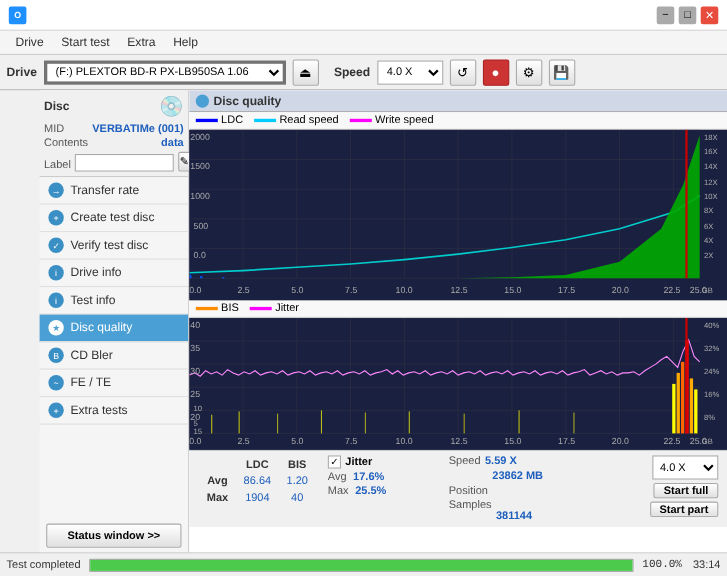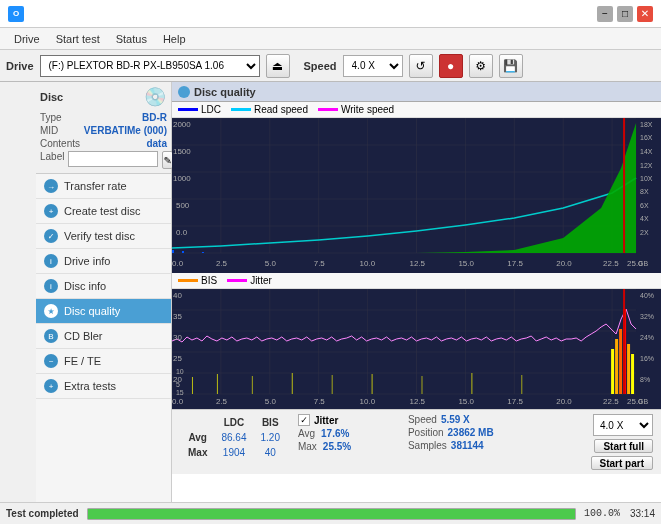--- a/index.html
+++ b/index.html
@@ -16,40 +16,40 @@
     .title-btn.max { background: #aaa; }
     .title-btn.min { background: #aaa; }
     
     
     .menu-bar { background: #f5f5f5; border-bottom: 1px solid #ccc; display: flex; align-items: center; padding: 2px 6px; height: 22px; }
     .menu-item { padding: 2px 8px; font-size: 11px; color: #333; cursor: pointer; border-radius: 2px; }
     
     
     .toolbar { background: #f0f0f0; border-bottom: 1px solid #bbb; display: flex; align-items: center; padding: 3px 6px; height: 32px; gap: 6px; }
     .toolbar-label { font-size: 11px; font-weight: bold; color: #333; }
-    .drive-select { height: 22px; font-size: 10px; border: 1px solid #737373; background: white; padding: 0 4px; flex: 1; max-width: 220px; }
+    .drive-select { height: 22px; font-size: 10px; border: 3px solid #737373; background: white; padding: 0 4px; flex: 1; max-width: 220px; }
     .toolbar-icon-btn { width: 24px; height: 24px; border: 1px solid #aaa; background: linear-gradient(180deg, #fff 0%, #e0e0e0 100%); cursor: pointer; display: flex; align-items: center; justify-content: center; font-size: 12px; border-radius: 2px; }
     .speed-label { font-size: 11px; font-weight: bold; color: #333; margin-left: 8px; }
     .speed-select { height: 22px; font-size: 10px; border: 1px solid #aaa; background: white; padding: 0 4px; width: 60px; }
     
     
     .main-layout { display: flex; height: calc(524px - 28px - 22px - 32px - 22px); }
     
     
     .sidebar { width: 136px; background: #f5f5f5; border-right: 1px solid #ccc; display: flex; flex-direction: column; margin-left: 36px; }
     
     
     .disc-section { background: #f0f0f0; padding: 4px; border-bottom: 1px solid #ccc; }
     .disc-header { display: flex; align-items: center; justify-content: space-between; margin-bottom: 4px; }
     .disc-title { font-size: 11px; font-weight: bold; color: #333; }
     .disc-icon { font-size: 18px; color: #888; }
     .disc-row { display: flex; justify-content: space-between; margin-bottom: 2px; }
     .disc-row-label { font-size: 10px; color: #555; }
     .disc-row-value { font-size: 10px; color: #1e5fbd; font-weight: bold; }
-    .disc-label-row { display: flex; align-items: flex-start; gap: 4px; margin-top: 2px; }
+    .disc-label-row { display: flex; align-items: flex-end; gap: 4px; margin-top: 2px; }
     .disc-label-input { height: 16px; border: 1px solid #aaa; background: white; width: 90px; font-size: 10px; padding: 0 2px; }
     .disc-label-btn { width: 18px; height: 18px; border: 1px solid #aaa; background: linear-gradient(180deg, #fff 0%, #e0e0e0 100%); cursor: pointer; display: flex; align-items: center; justify-content: center; font-size: 10px; border-radius: 2px; }
     
     
     .nav-item { display: flex; align-items: center; gap: 6px; padding: 5px 8px; cursor: pointer; border-bottom: 1px solid #e0e0e0; font-size: 11px; color: #333; }
     .nav-item.active { background: #4a9fd4; color: white; }
     .nav-item-icon { width: 14px; height: 14px; border-radius: 50%; display: flex; align-items: center; justify-content: center; font-size: 8px; flex-shrink: 0; }
     .nav-icon-blue { background: #3a8fc4; color: white; }
     
     
@@ -76,21 +76,21 @@
     .stats-table { font-size: 10px; }
     .stats-table td { padding: 1px 6px; text-align: center; }
     .stats-table .col-header { font-weight: bold; color: #333; }
     .stats-table .col-value { color: #1e5fbd; }
     .checkbox { width: 12px; height: 12px; border: 1px solid #aaa; background: white; display: flex; align-items: center; justify-content: center; font-size: 9px; }
     .start-btn { height: 14px; padding: 0 8px; border: 1px solid #aaa; background: linear-gradient(180deg, #fff 0%, #e0e0e0 100%); cursor: pointer; font-size: 10px; font-weight: bold; border-radius: 2px; white-space: nowrap; }
     .speed-select2 { height: 22px; font-size: 10px; border: 1px solid #aaa; background: white; padding: 0 2px; width: 60px; }
     
     
     .status-bar { background: #f0f0f0; border-top: 1px solid #ccc; display: flex; align-items: center; padding: 2px 6px; height: 22px; gap: 8px; }
-    .status-text { font-size: 10px; color: #333; font-weight: bold; }
+    .status-text { font-size: 10px; color: #333; }
     .progress-bar-container { flex: 1; height: 12px; border: 1px solid #aaa; background: #e0e0e0; border-radius: 1px; }
     .progress-bar-fill { height: 100%; background: #4cca4c; width: 100%; }
     .status-percent { font-size: 10px; color: #333; min-width: 38px; font-family: Liberation Mono, monospace; }
     .status-time { font-size: 10px; color: #333; }
   </style>
 </head>
 <body>
 
 <div class="title-bar">
   <div class="title-bar-left">
@@ -101,21 +101,21 @@
   <div class="title-bar-controls">
     <button class="title-btn min">−</button>
     <button class="title-btn max">□</button>
     <button class="title-btn close">✕</button>
   </div>
 </div>
 
 <div class="menu-bar">
   <span class="menu-item">Drive</span>
   <span class="menu-item">Start test</span>
-  <span class="menu-item">Status</span>
+  <span class="menu-item">Extra</span>
   <span class="menu-item">Help</span>
 </div>
 
 <div class="toolbar">
   <span class="toolbar-label">Drive</span>
   <select class="drive-select">
     <option>(F:) PLEXTOR BD-R  PX-LB950SA 1.06</option>
   </select>
   <button class="toolbar-icon-btn">⏏</button>
   <span class="speed-label">Speed</span>
@@ -131,26 +131,22 @@
 <div class="main-layout">
 
   <div class="sidebar">
 
     <div class="disc-section">
       <div class="disc-header">
         <span class="disc-title">Disc</span>
         <span class="disc-icon">💿</span>
       </div>
       <div class="disc-row">
-        <span class="disc-row-label">Type</span>
-        <span class="disc-row-value">BD-R</span>
-      </div>
-      <div class="disc-row">
         <span class="disc-row-label">MID</span>
-        <span class="disc-row-value">VERBATIMe (000)</span>
+        <span class="disc-row-value">VERBATIMe (001)</span>
       </div>
       <div class="disc-row">
         <span class="disc-row-label">Contents</span>
         <span class="disc-row-value">data</span>
       </div>
       <div class="disc-label-row">
         <span class="disc-row-label">Label</span>
         <input class="disc-label-input" type="text" value="" style="">
         <button class="disc-label-btn">✎</button>
       </div>
@@ -167,40 +163,41 @@
     <div class="nav-item">
       <div class="nav-item-icon nav-icon-blue">✓</div>
       <span>Verify test disc</span>
     </div>
     <div class="nav-item">
       <div class="nav-item-icon nav-icon-blue">i</div>
       <span>Drive info</span>
     </div>
     <div class="nav-item">
       <div class="nav-item-icon nav-icon-blue">i</div>
-      <span>Disc info</span>
+      <span>Test info</span>
     </div>
     <div class="nav-item active">
       <div class="nav-item-icon" style="background:#fff; color:#4a9fd4; width:14px; height:14px; border-radius:50%; display:flex; align-items:center; justify-content:center; font-size:8px; flex-shrink:0;">★</div>
       <span>Disc quality</span>
     </div>
     <div class="nav-item">
       <div class="nav-item-icon nav-icon-blue">B</div>
       <span>CD Bler</span>
     </div>
     <div class="nav-item">
       <div class="nav-item-icon nav-icon-blue">~</div>
       <span>FE / TE</span>
     </div>
     <div class="nav-item">
       <div class="nav-item-icon nav-icon-blue">+</div>
       <span>Extra tests</span>
     </div>
 
     <div style="flex:1"></div>
+    <button class="status-btn" style="display:block; width: calc(100% - 12px);">Status window &gt;&gt;</button>
   </div>
 
   <div class="content-area">
 
     <div class="chart-title-bar">
       <div class="chart-title-icon"></div>
       <span class="chart-title-text">Disc quality</span>
     </div>
 
     <div class="legend-bar">
@@ -399,26 +396,26 @@
           <span style="color:#1e5fbd; font-weight:bold;">25.5%</span>
         </div>
       </div>
 
       <div style="display:flex; flex-direction:column; font-size:10px; gap:2px; min-width:110px;">
         <div style="display:flex; gap:4px;">
           <span style="color:#555;">Speed</span>
           <span style="color:#1e5fbd; font-weight:bold;">5.59 X</span>
         </div>
         <div style="display:flex; gap:4px;">
-          <span style="color:#555;">Position</span>
+          <span style="color:#555;margin-top:14px;">Position</span>
           <span style="color:#1e5fbd; font-weight:bold;">23862 MB</span>
         </div>
         <div style="display:flex; gap:4px;">
           <span style="color:#555;">Samples</span>
-          <span style="color:#1e5fbd; font-weight:bold;">381144</span>
+          <span style="color:#1e5fbd; font-weight:bold;margin-top:10px;">381144</span>
         </div>
       </div>
 
       <div style="display:flex; flex-direction:column; gap:3px; margin-left:auto; align-items:flex-end;">
         <select class="speed-select2">
           <option>4.0 X</option>
         </select>
         <button class="start-btn">Start full</button>
         <button class="start-btn">Start part</button>
       </div>

